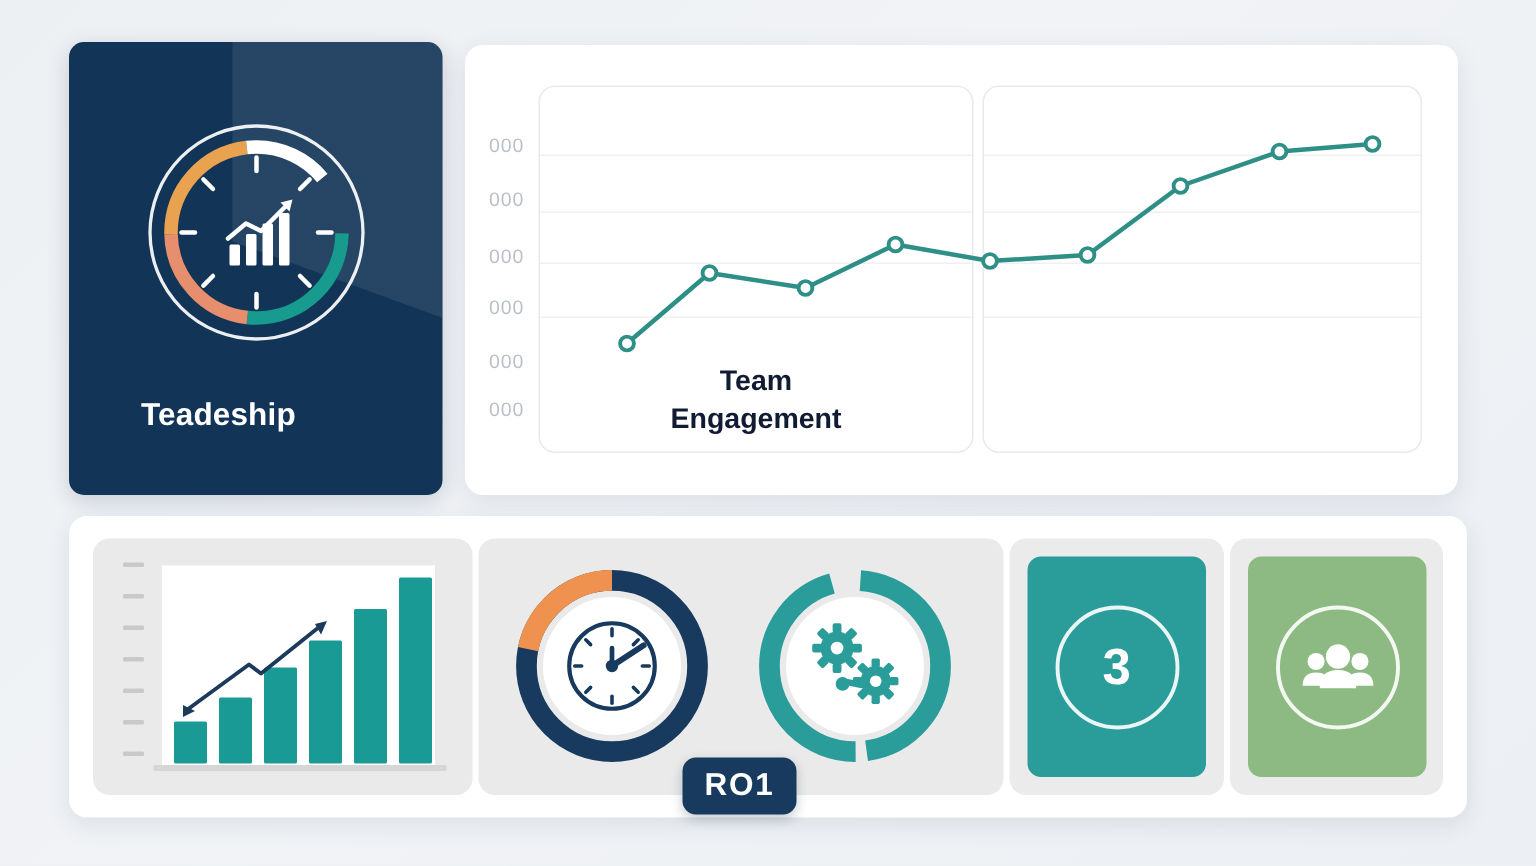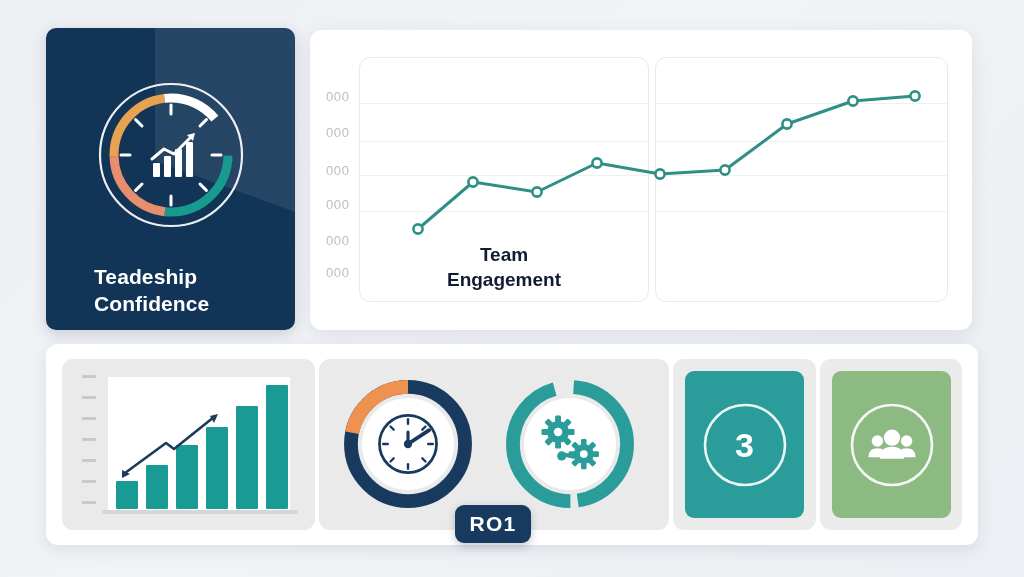--- a/index.html
+++ b/index.html
@@ -215,21 +215,20 @@
         <rect x="68" y="76" width="7" height="21" rx="1"></rect>
         <rect x="79" y="69" width="7" height="28" rx="1"></rect>
         <rect x="90" y="62" width="7" height="35" rx="1"></rect>
       </g>
       <polyline points="56,79 68,69 78,74 96,56" fill="none" stroke="#ffffff" stroke-width="3" stroke-linecap="round" stroke-linejoin="round"></polyline>
       <polygon points="99,53 91,55 97,61" fill="#ffffff"></polygon>
     </svg>
 
     <div class="hero-title">
       <div>Teadeship</div>
-      <div>Confidence</div>
     </div>
   </div>
 
   <div class="charts-card">
 
     <div class="axis-labels">
       <div class="axis-tick-label" style="top:59px">000</div>
       <div class="axis-tick-label" style="top:95px">000</div>
       <div class="axis-tick-label" style="top:133px">000</div>
       <div class="axis-tick-label" style="top:167px">000</div>

